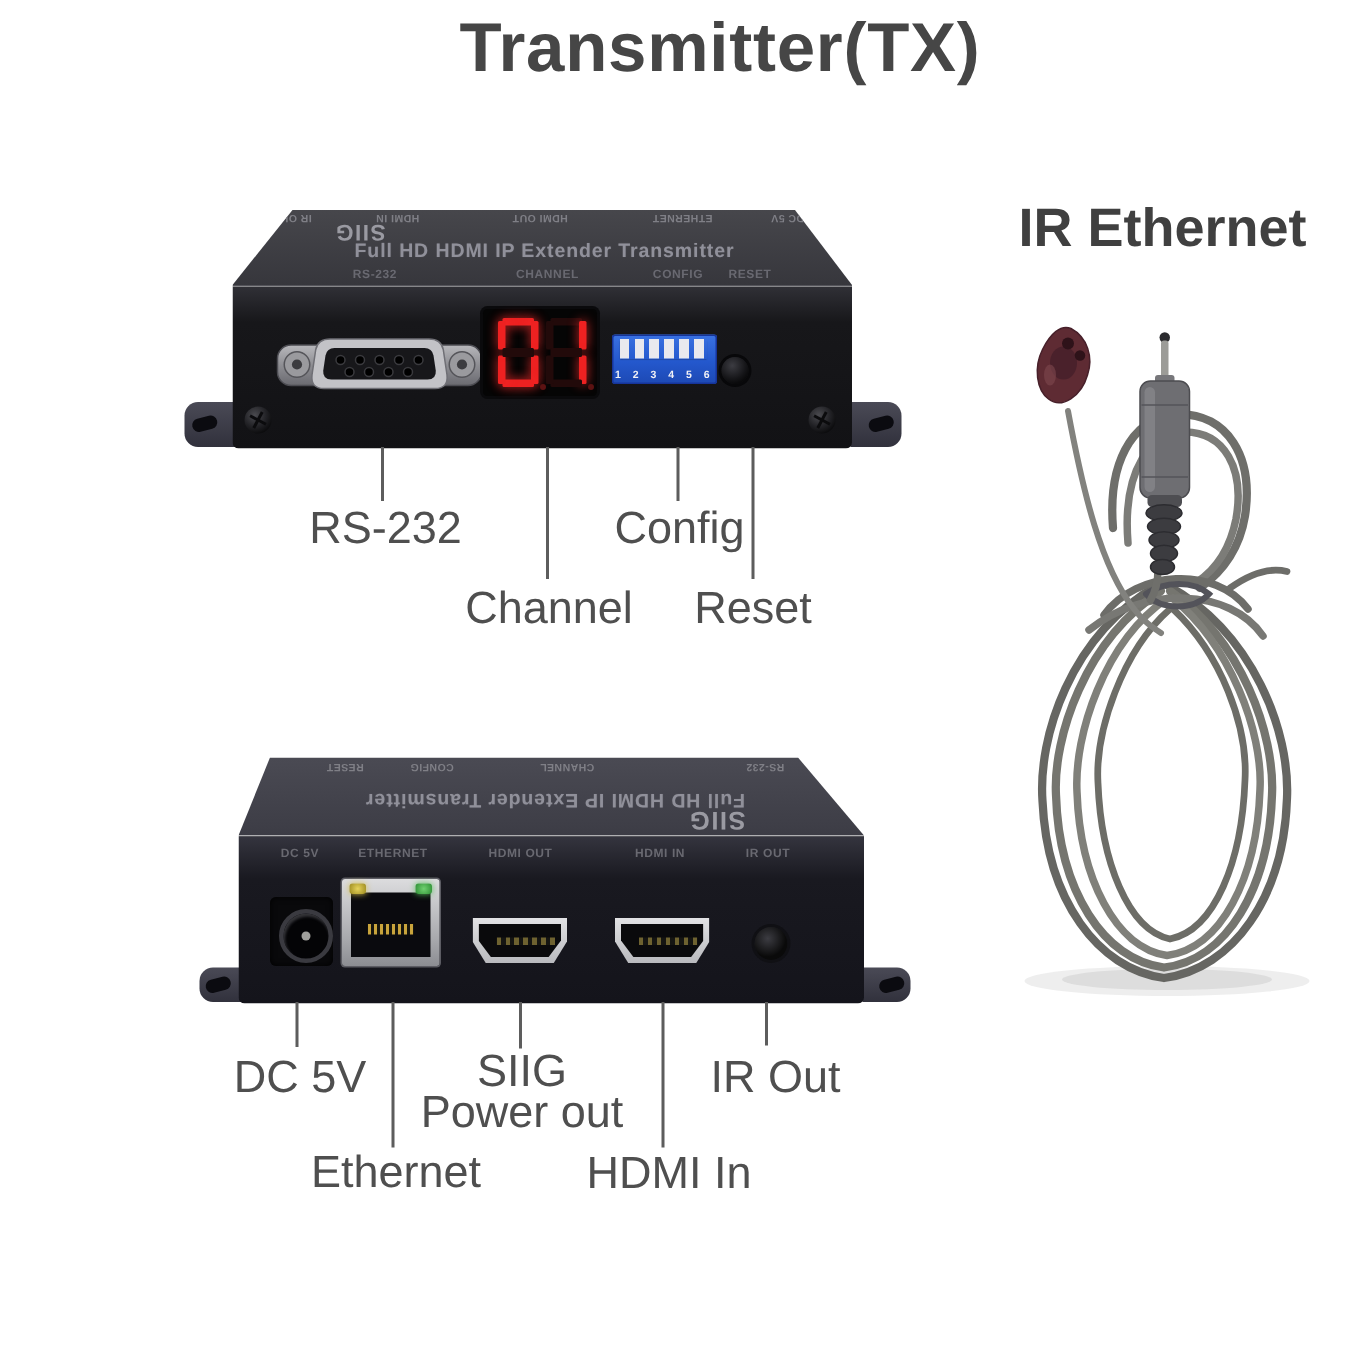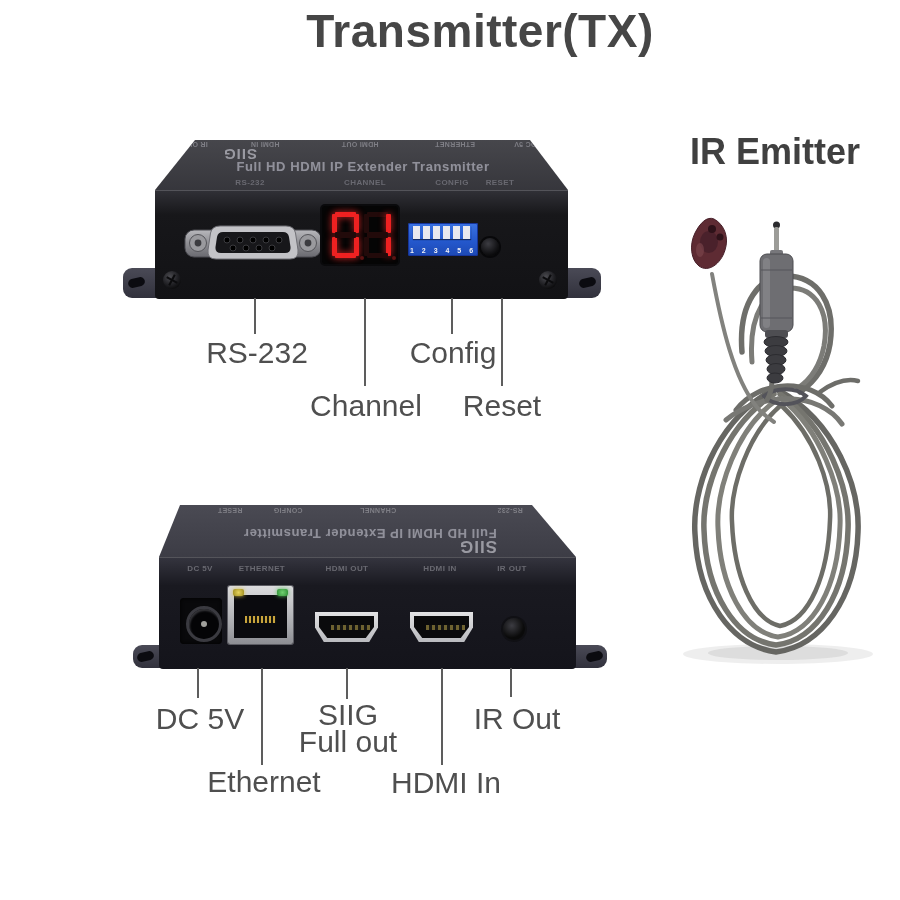--- a/index.html
+++ b/index.html
@@ -195,21 +195,21 @@
 
   <div class="cl" style="left:254px;top:298px;height:36px;"></div>
   <div class="cl" style="left:364px;top:298px;height:88px;"></div>
   <div class="cl" style="left:451px;top:298px;height:36px;"></div>
   <div class="cl" style="left:501px;top:298px;height:88px;"></div>
   <div class="cl-lab ctr" style="left:257px;top:336px;">RS-232</div>
   <div class="cl-lab ctr" style="left:366px;top:389px;">Channel</div>
   <div class="cl-lab ctr" style="left:453px;top:336px;">Config</div>
   <div class="cl-lab ctr" style="left:502px;top:389px;">Reset</div>
 
-  <div class="abs ir-title">IR Emitter</div>
+  <div class="abs ir-title">IR Ethernet</div>
 
   <svg class="abs" style="left:668px;top:192px;" width="214" height="478" viewBox="0 0 214 478">
     <ellipse cx="110" cy="462" rx="95" ry="10" fill="#cfcfcf" opacity=".35"></ellipse>
     <ellipse cx="110" cy="461" rx="70" ry="7" fill="#bdbdbd" opacity=".35"></ellipse>
     <g fill="none" stroke-linecap="round">
 
       <path d="M74 160 C 70 110, 92 84, 118 84 C 150 84, 168 112, 162 152 C 158 176, 146 190, 132 200" stroke="#6e6e6a" stroke-width="5.5"></path>
       <path d="M84 170 C 80 120, 100 96, 122 96 C 148 96, 162 120, 156 154 C 152 174, 142 188, 130 196" stroke="#7c7c78" stroke-width="5"></path>
 
       <path d="M104 198 C 45 232, 24 300, 27 342 C 30 408, 64 454, 108 460 C 154 454, 188 406, 190 340 C 192 296, 168 230, 110 198" stroke="#666662" stroke-width="5.5"></path>
@@ -305,19 +305,19 @@
 
   <div class="cl" style="left:197px;top:668px;height:30px;"></div>
   <div class="cl" style="left:261px;top:668px;height:97px;"></div>
   <div class="cl" style="left:346px;top:668px;height:31px;"></div>
   <div class="cl" style="left:441px;top:668px;height:97px;"></div>
   <div class="cl" style="left:510px;top:668px;height:29px;"></div>
 
   <div class="cl-lab ctr" style="left:200px;top:702px;">DC 5V</div>
   <div class="cl-lab ctr two-line" style="left:348px;top:701px;">
     <div>SIIG</div>
-    <div>Full out</div>
+    <div>Power out</div>
   </div>
   <div class="cl-lab ctr" style="left:517px;top:702px;">IR Out</div>
   <div class="cl-lab ctr" style="left:264px;top:765px;">Ethernet</div>
   <div class="cl-lab ctr" style="left:446px;top:766px;">HDMI In</div>
 
 </div>
 
 </body></html>

